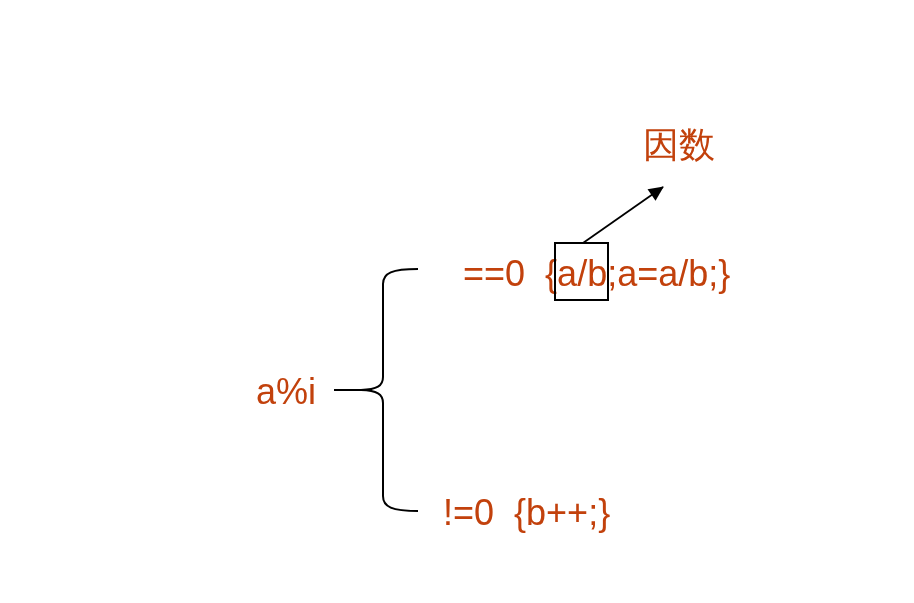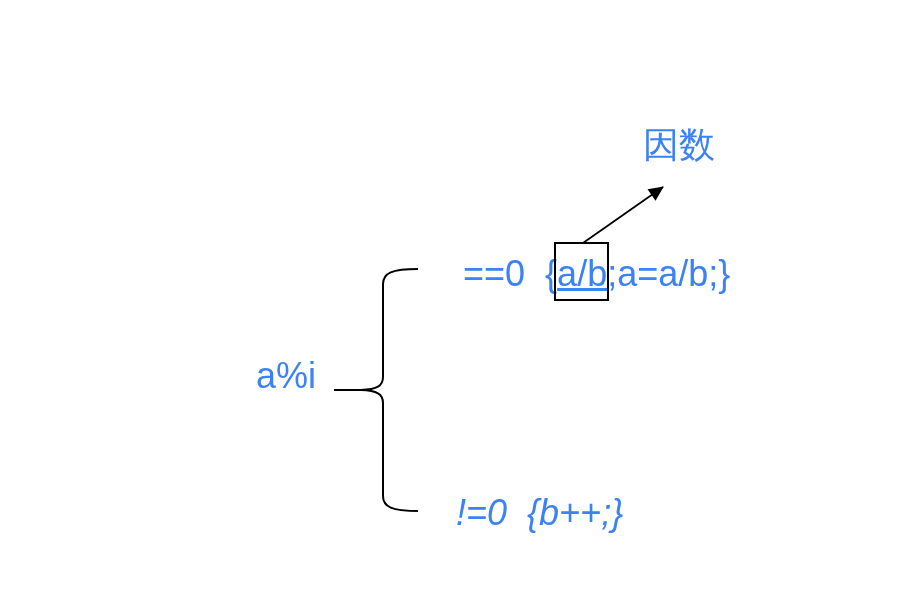--- a/index.html
+++ b/index.html
@@ -21,31 +21,30 @@
     left: 0;
     top: 0;
     width: 914px;
     height: 603px;
   }
   .txt {
     position: absolute;
     font-size: 36px;
     line-height: 42px;
     white-space: pre;
-    color: #3b82f6;
+    color: #c2410c;
   }
   .loop-condition   { left: 30px;  top: 369px; }
-  .expression       { left: 256px; top: 355px; text-align: center; }
+  .expression       { left: 256px; top: 371px; text-align: center; }
   .branch-top       { left: 463px; top: 253px; }
-  .branch-bottom    { left: 456px; top: 492px; font-style: italic; }
+  .branch-bottom    { left: 443px; top: 492px; }
   .arrow-target     { left: 643px; top: 124px; }
   .boxed {
     position: relative;
     display: inline-block;
-    text-decoration: underline;
   }
   .boxed::after {
     content: "";
     position: absolute;
     left: -3px;
     right: -2px;
     top: -11px;
     bottom: -6px;
     border: 2px solid #000000;
     pointer-events: none;

